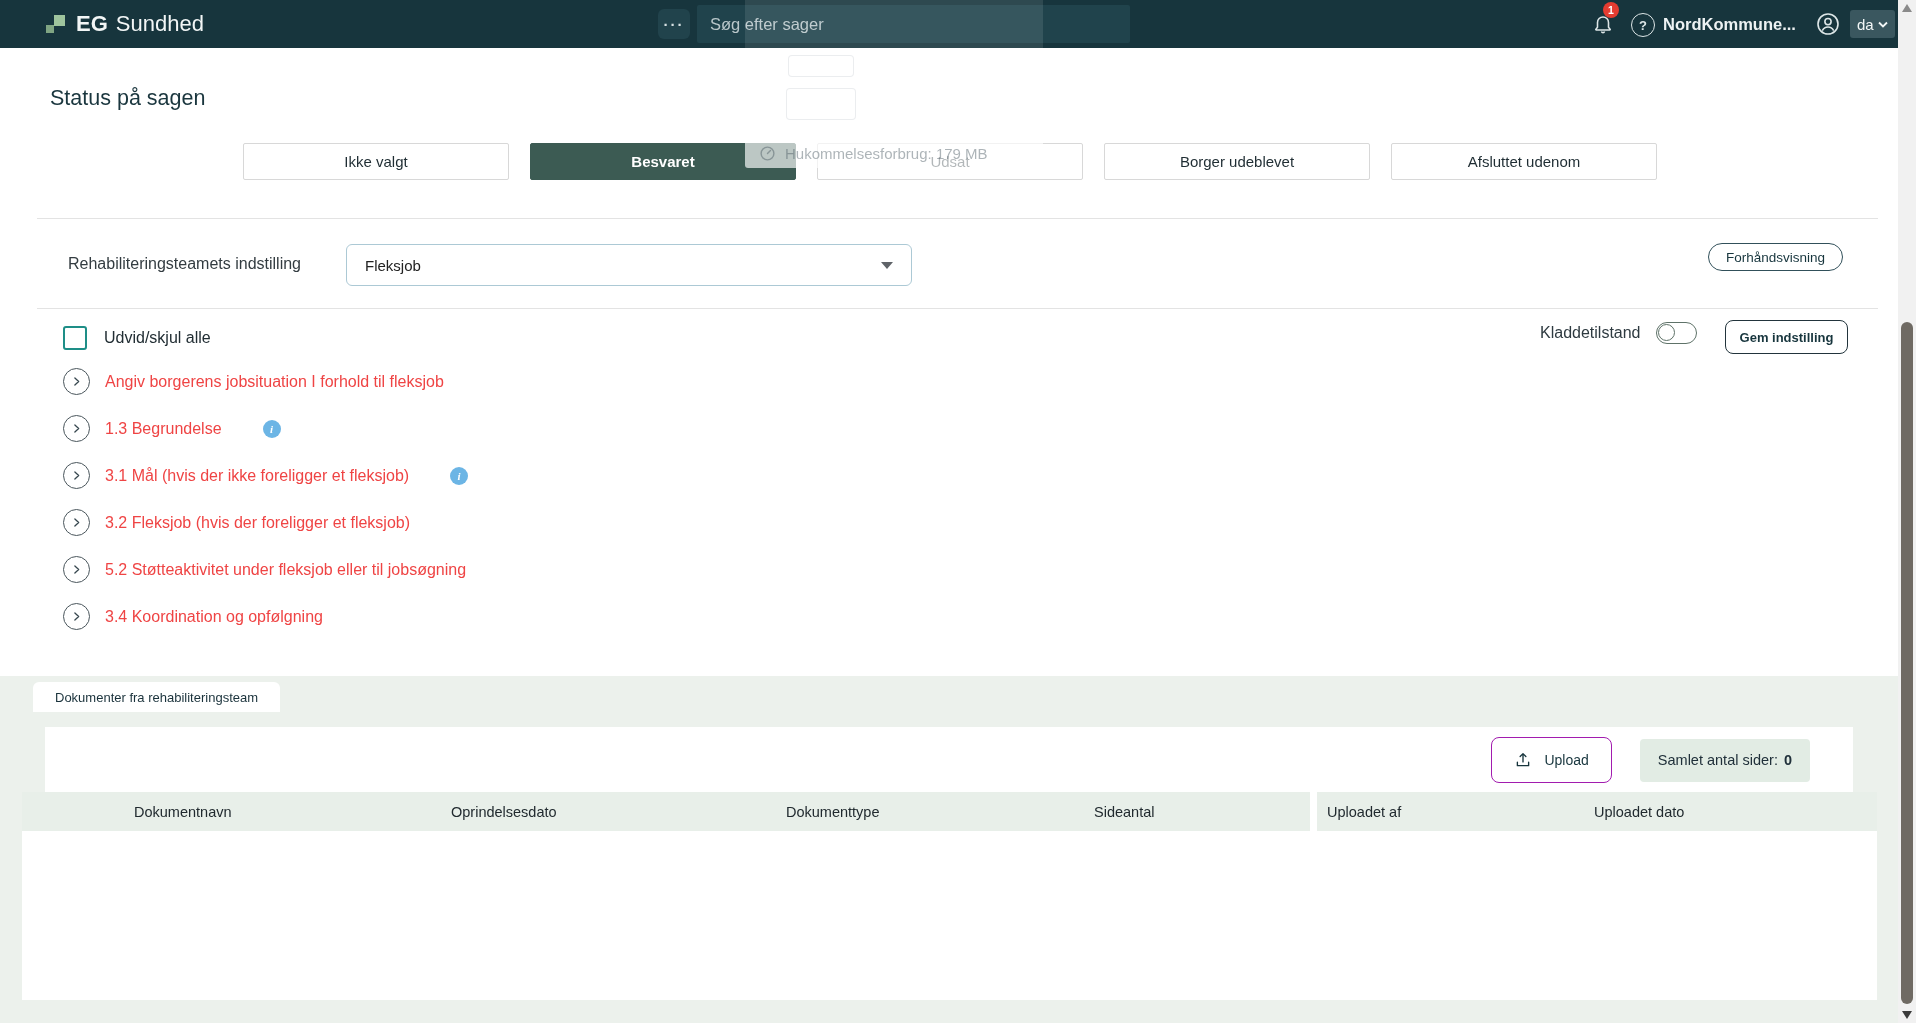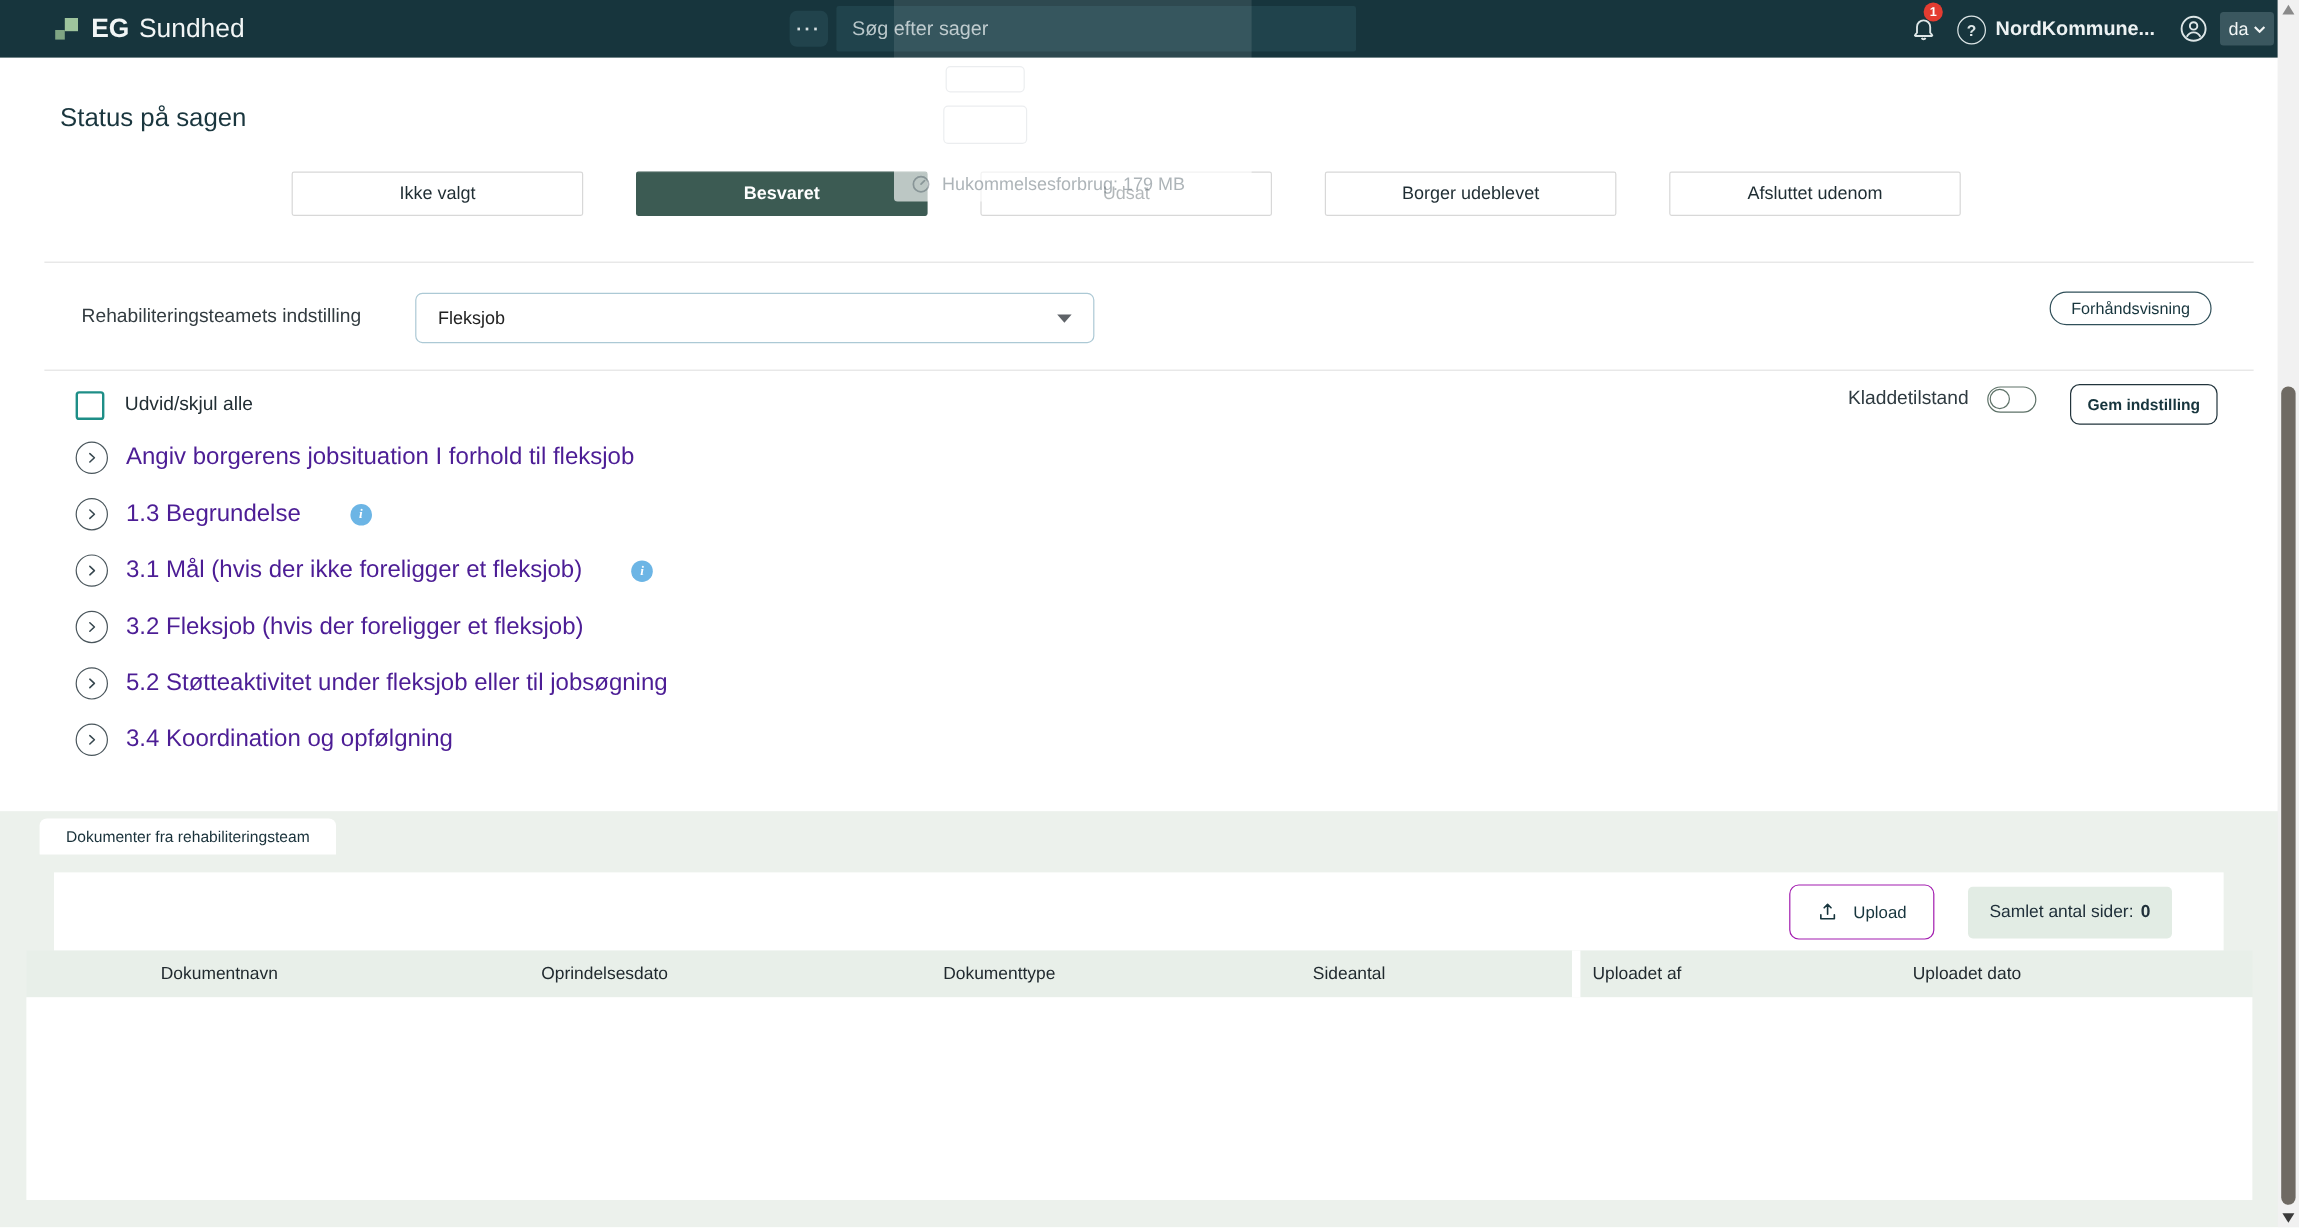--- a/index.html
+++ b/index.html
@@ -30,21 +30,21 @@
   .help{left:1631px;top:13px;width:22px;height:22px;border:1.6px solid #DDE6E7;border-radius:50%;
         font-size:13px;font-weight:700;}
   .org{left:1663px;top:0;height:48px;display:flex;align-items:center;color:#EDF2F3;font-size:16.5px;cursor:pointer;font-weight:bold;}
   .person{left:1816px;top:12px;width:24px;height:24px;}
   .lang{left:1850px;top:10px;height:28px;background:#3A575F;border-radius:3px;color:#F2F6F6;
         font-size:15px;display:flex;align-items:center;gap:4px;padding:0 7px;cursor:pointer;border:none;
         font-family:"Liberation Sans",sans-serif;}
 
   
   .page-title{left:50px;top:86px;font-size:21.5px;color:#1A363E;}
-  .status-btn{top:143px;width:243px;height:37px;background:#fff;border:1px solid #D8D8D8;border-radius:2px;
+  .status-btn{top:143px;width:266px;height:37px;background:#fff;border:1px solid #D8D8D8;border-radius:2px;
               font-size:15px;color:#1F2D33;display:flex;align-items:center;justify-content:center;cursor:pointer;
               font-family:"Liberation Sans",sans-serif;box-sizing:border-box;}
   .status-btn.active{background:#3C5B53;border-color:#3C5B53;color:#fff;font-weight:700;}
   .divider{height:1px;background:#E3E3E3;left:37px;width:1841px;}
 
   
   .field-label{left:68px;top:255px;font-size:16px;color:#333C41;}
   .select{left:346px;top:244px;width:566px;height:42px;border:1px solid #ACC9D5;border-radius:6px;
           background:#fff;display:flex;align-items:center;padding:0 18px;box-sizing:border-box;
           font-size:15px;color:#222;cursor:pointer;}
@@ -66,21 +66,21 @@
                border-radius:50%;background:#fff;box-sizing:border-box;}
   .save-btn{left:1725px;top:320px;width:123px;height:34px;background:#fff;border:1.5px solid #22343C;
             border-radius:8px;font-weight:700;font-size:13px;color:#17353D;cursor:pointer;
             display:flex;align-items:center;justify-content:center;font-family:"Liberation Sans",sans-serif;}
 
   
   .acc-item{left:37px;width:1500px;height:47px;display:flex;align-items:center;gap:15px;padding-left:26px;
             box-sizing:border-box;cursor:pointer;}
   .acc-circle{width:25px;height:25px;border:1.5px solid #4A565C;border-radius:50%;flex:none;
               display:flex;align-items:center;justify-content:center;color:#37474F;}
-  .acc-label{font-size:20px;color:#4c1d95;text-align:center;}
+  .acc-label{font-size:16px;color:#ef4444;text-align:center;}
   .info-icon{width:18px;height:18px;border-radius:50%;background:#6CB5E5;color:#fff;font-size:11px;
              font-weight:700;display:flex;align-items:center;justify-content:center;margin-left:26px;
              font-family:"Liberation Serif",serif;font-style:italic;}
 
   
   .docs-section{left:0;top:676px;width:1916px;height:347px;background:#ECF1EC;}
   .tab{left:33px;top:682px;height:30px;background:#fff;border-radius:6px 6px 0 0;display:flex;
        align-items:center;padding:0 22px;font-size:13px;color:#1A323B;cursor:pointer;}
   .toolbar{left:45px;top:727px;width:1808px;height:66px;background:#fff;display:flex;align-items:center;
            justify-content:flex-end;gap:28px;padding-right:43px;box-sizing:border-box;}

